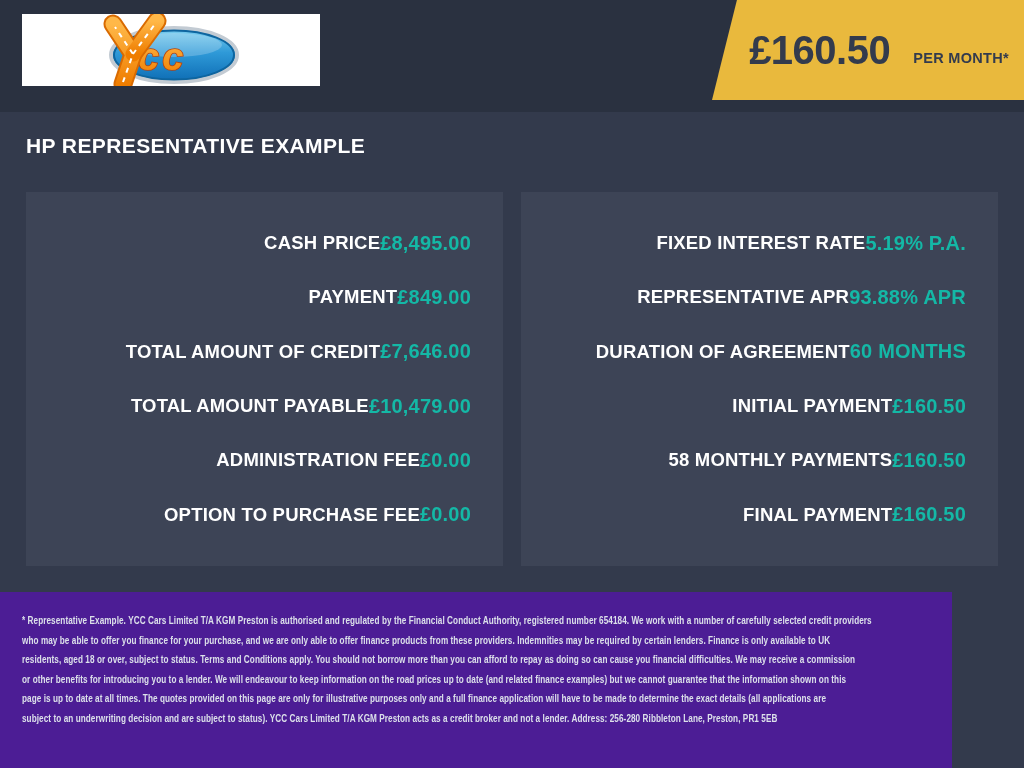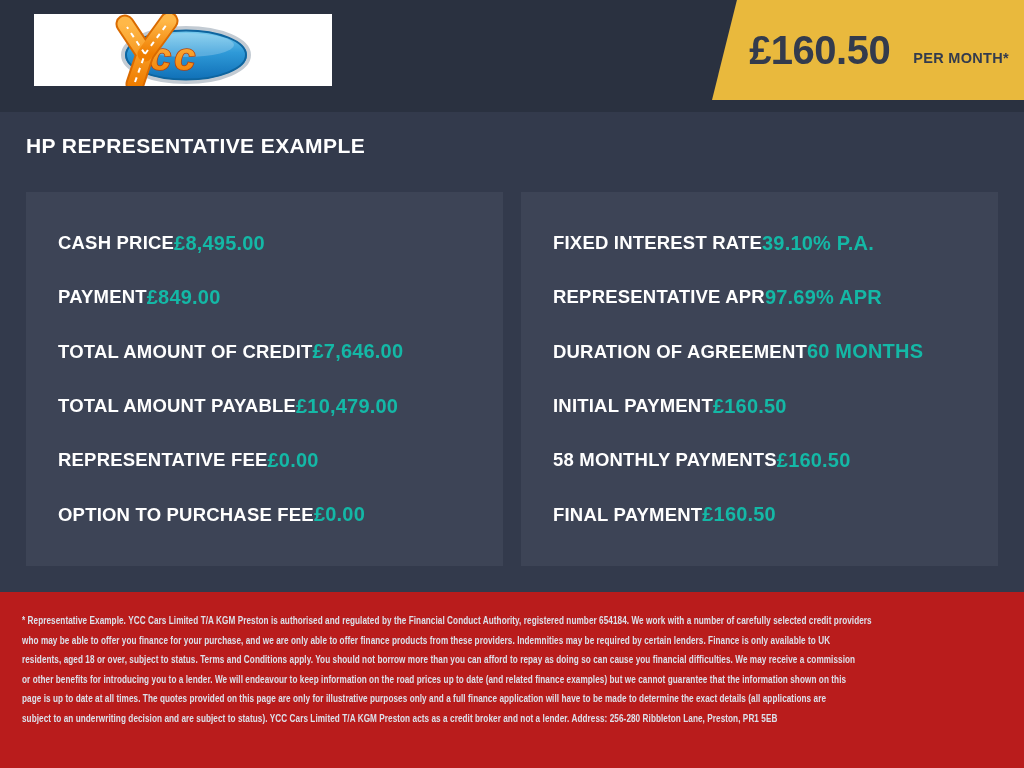--- a/index.html
+++ b/index.html
@@ -7,21 +7,21 @@
     width: 1024px; height: 768px; overflow: hidden;
     font-family: "Liberation Sans", sans-serif;
     background: #333a4c;
   }
   .page { position: relative; width: 1024px; height: 768px; background: #333a4c; }
 
   
   .topbar { position: absolute; top: 0; left: 0; width: 1024px; height: 112px; background: #2a3140; }
   .logo-box {
     position: absolute; left: 22px; top: 14px; width: 298px; height: 72px;
-    background: #ffffff; display: flex; align-items: center;  margin-left: 12px;
+    background: #ffffff; display: flex; align-items: center; 
   }
   .logo-box svg { width: 298px; height: 72px; display: block; }
 
   .banner {
     position: absolute; right: 0; top: 0; width: 324px; height: 100px;
     background: #e9b93d;
     clip-path: polygon(3.7% 100%, 11.4% 0%, 100% 0%, 100% 100%);
     display: flex; align-items: center; justify-content: center;
     padding-left: 34px; box-sizing: border-box;
   }
@@ -41,28 +41,28 @@
 
   
   .panels {
     position: absolute; top: 192px; left: 26px; width: 972px; height: 374px;
     display: flex; gap: 18px;
   }
   .panel {
     flex: 1; background: #3d4456; box-sizing: border-box;
     padding: 24px 32px; display: flex; flex-direction: column;
   }
-  .frow { flex: 1; display: flex; justify-content: flex-start; align-items: center; }
+  .frow { flex: 1; display: flex; justify-content: flex-end; align-items: center; }
   .frow-label { font-size: 18.5px; font-weight: bold; color: #ffffff; letter-spacing: 0.2px; white-space: nowrap; }
   .frow-value { font-size: 20px; font-weight: bold; color: #14b8a6; letter-spacing: 0.2px; white-space: nowrap; }
 
   
   .footer {
-    position: absolute; top: 592px; left: 0; width: 1024px; height: 176px;
-    background: #b91c1c; box-sizing: border-box; padding: 19px 22px;
+    position: absolute; top: 592px; left: 0; width: 952px; height: 176px;
+    background: #4c1d95; box-sizing: border-box; padding: 19px 22px;
   }
   .footer-text {
     width: 1370px; transform: scaleX(0.73); transform-origin: left top;
     font-size: 11.2px; font-weight: bold; color: #dce0ea; line-height: 19.5px;
     letter-spacing: 0.1px;
   }
   .footer-line { white-space: nowrap; }
 </style>
 </head>
 <body>
@@ -122,37 +122,37 @@
       </div>
       <div class="frow">
         <span class="frow-label">TOTAL AMOUNT OF CREDIT</span>
         <span class="frow-value">£7,646.00</span>
       </div>
       <div class="frow">
         <span class="frow-label">TOTAL AMOUNT PAYABLE</span>
         <span class="frow-value">£10,479.00</span>
       </div>
       <div class="frow">
-        <span class="frow-label">REPRESENTATIVE FEE</span>
+        <span class="frow-label">ADMINISTRATION FEE</span>
         <span class="frow-value">£0.00</span>
       </div>
       <div class="frow">
         <span class="frow-label">OPTION TO PURCHASE FEE</span>
         <span class="frow-value">£0.00</span>
       </div>
     </div>
 
     <div class="panel">
       <div class="frow">
         <span class="frow-label">FIXED INTEREST RATE</span>
-        <span class="frow-value">39.10% P.A.</span>
+        <span class="frow-value">5.19% P.A.</span>
       </div>
       <div class="frow">
         <span class="frow-label">REPRESENTATIVE APR</span>
-        <span class="frow-value">97.69% APR</span>
+        <span class="frow-value">93.88% APR</span>
       </div>
       <div class="frow">
         <span class="frow-label">DURATION OF AGREEMENT</span>
         <span class="frow-value">60 MONTHS</span>
       </div>
       <div class="frow">
         <span class="frow-label">INITIAL PAYMENT</span>
         <span class="frow-value">£160.50</span>
       </div>
       <div class="frow">

